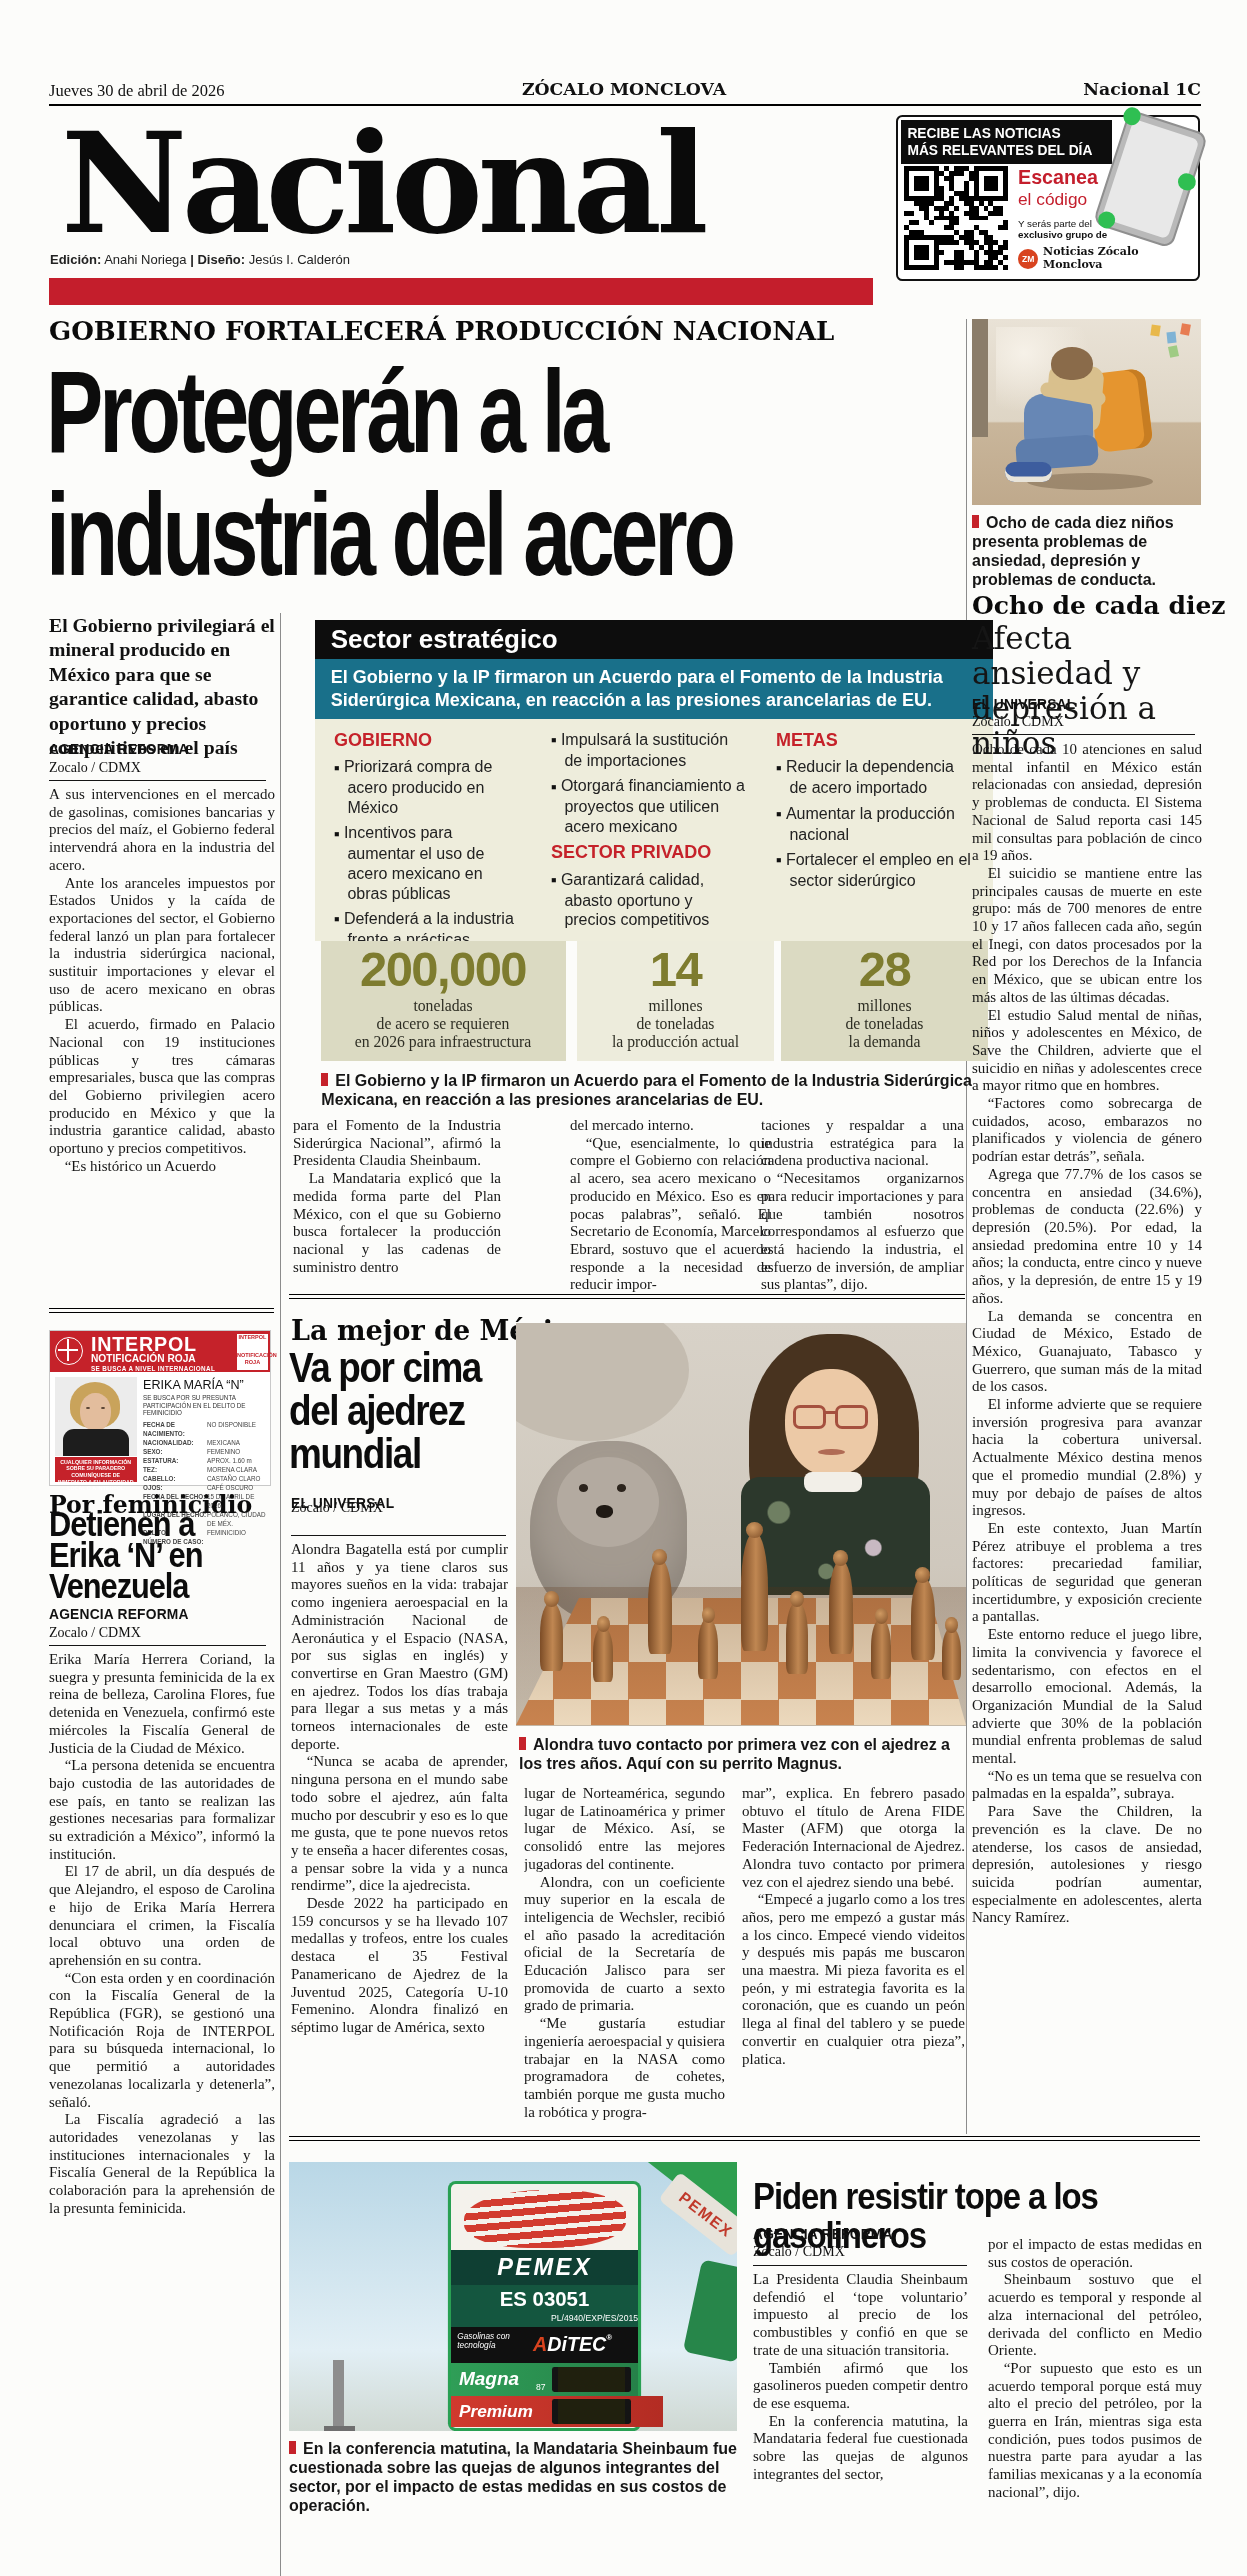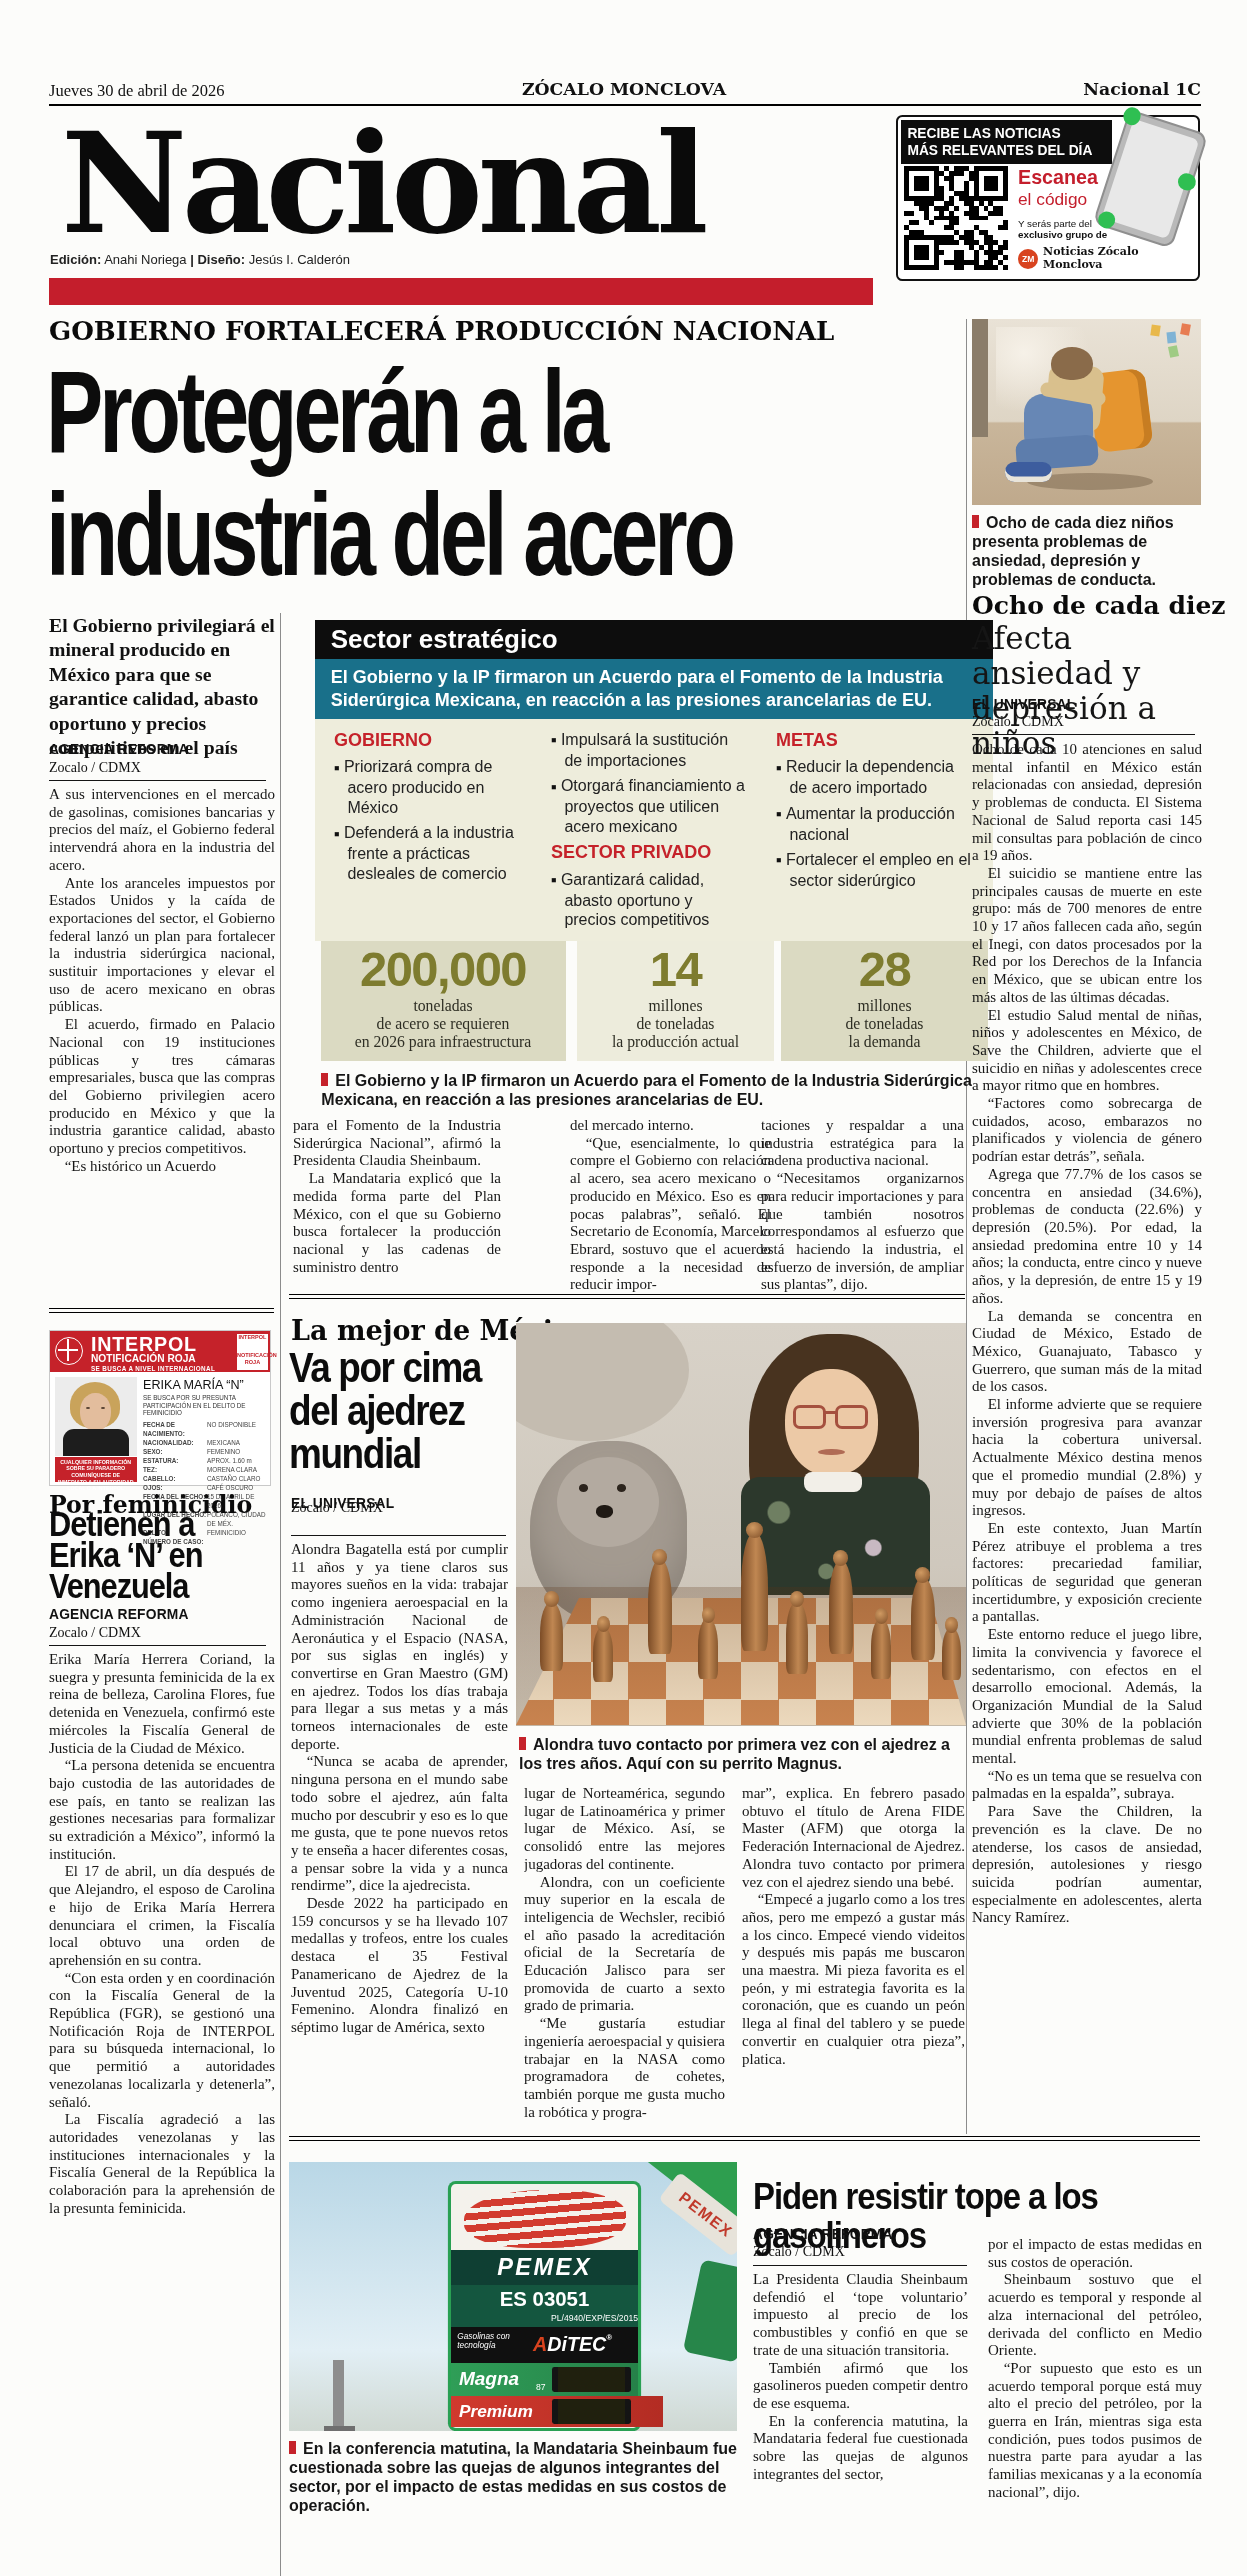--- a/index.html
+++ b/index.html
@@ -598,20 +598,21 @@
   <div class="abs vline" style="left:966px;top:319px;height:1815px;"></div>
 
   <div class="abs" style="left:289px;top:620px;width:678px;height:489px;margin-left:26px;">
     <div class="abs ig-title" style="left:0;top:0;width:678px;height:39px;box-sizing:border-box;">Sector estratégico</div>
     <div class="abs ig-teal" style="left:0;top:39px;width:678px;height:60px;">El Gobierno y la IP firmaron un Acuerdo para el Fomento de la Industria Siderúrgica Mexicana, en reacción a las presiones arancelarias de EU.</div>
     <div class="abs ig-body" style="left:0;top:99px;width:678px;height:222px;">
       <div class="abs" style="left:19px;top:11px;width:187px;">
         <div class="ig-h">GOBIERNO</div>
         <div>
             <div class="ib">Priorizará compra de acero producido en México</div>
+            <div class="ib">Incentivos para aumentar el uso de acero mexicano en obras públicas</div>
             <div class="ib">Defenderá a la industria frente a prácticas desleales de comercio</div>
           </div>
       </div>
       <div class="abs" style="left:236px;top:11px;width:195px;">
         <div>
             <div class="ib">Impulsará la sustitución de importaciones</div>
             <div class="ib">Otorgará financiamiento a proyectos que utilicen acero mexicano</div>
           </div>
         <div class="ig-h" style="margin-top:3.1px;">SECTOR PRIVADO</div>
         <div>

